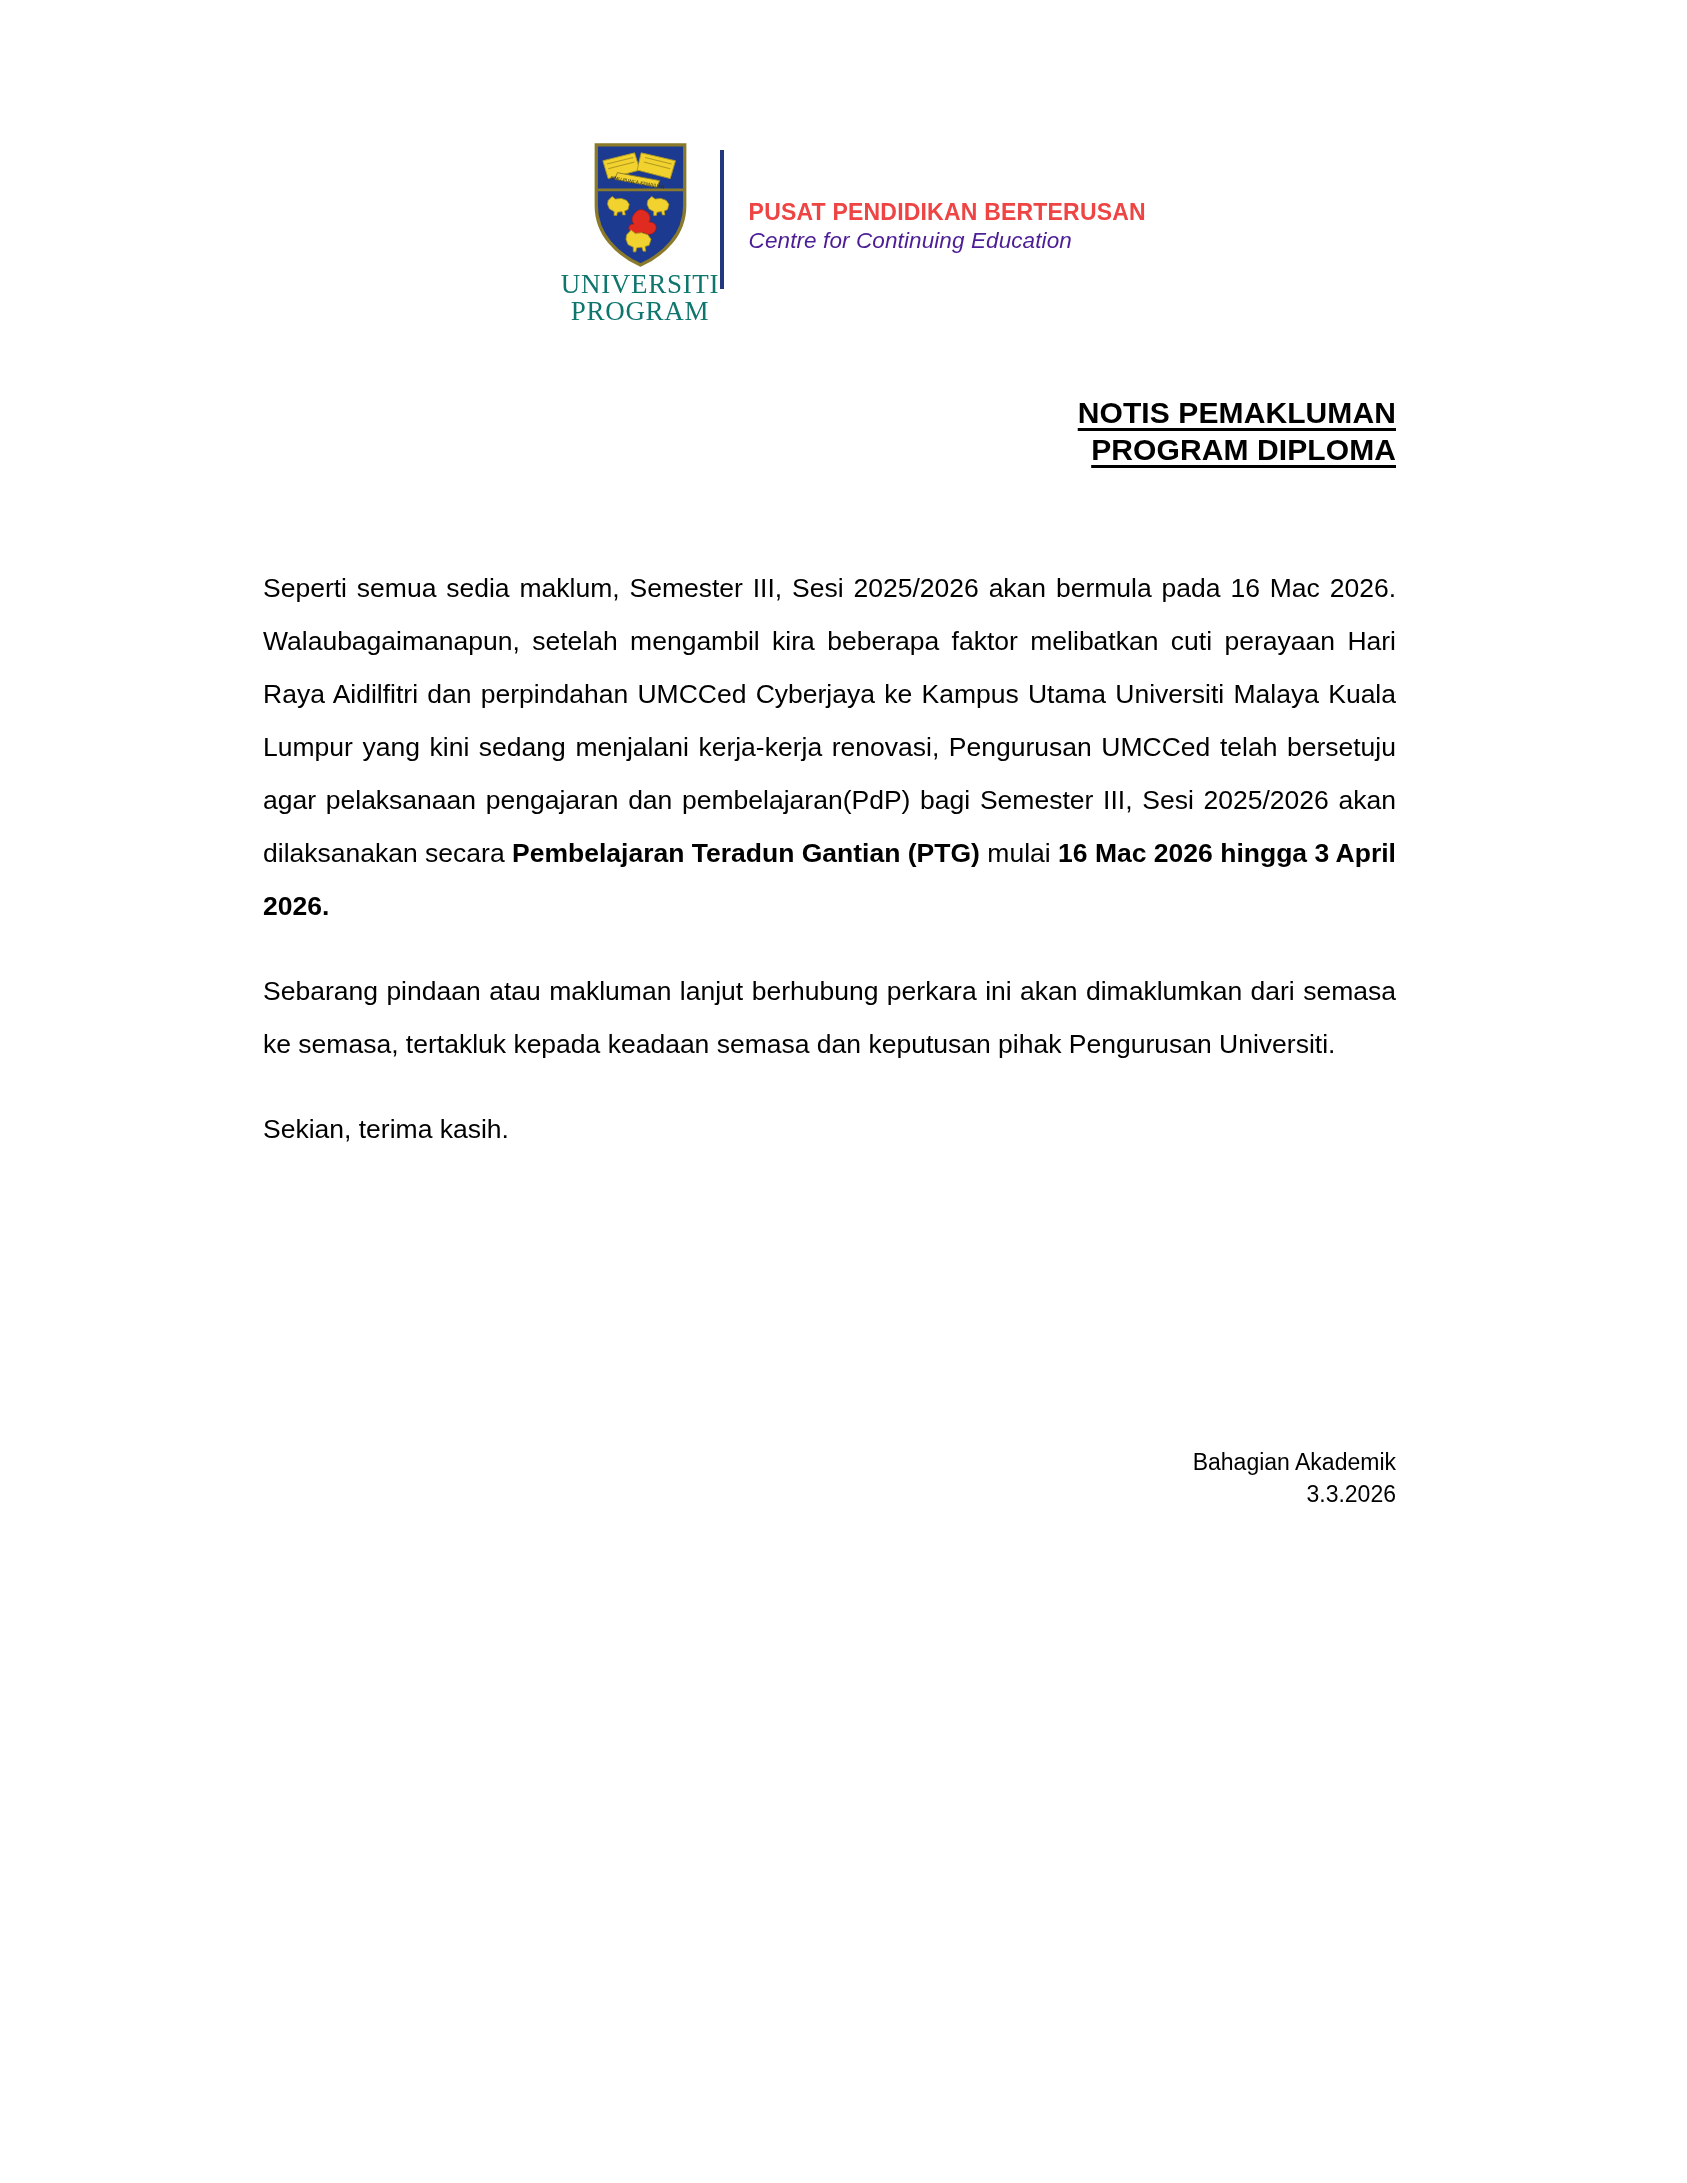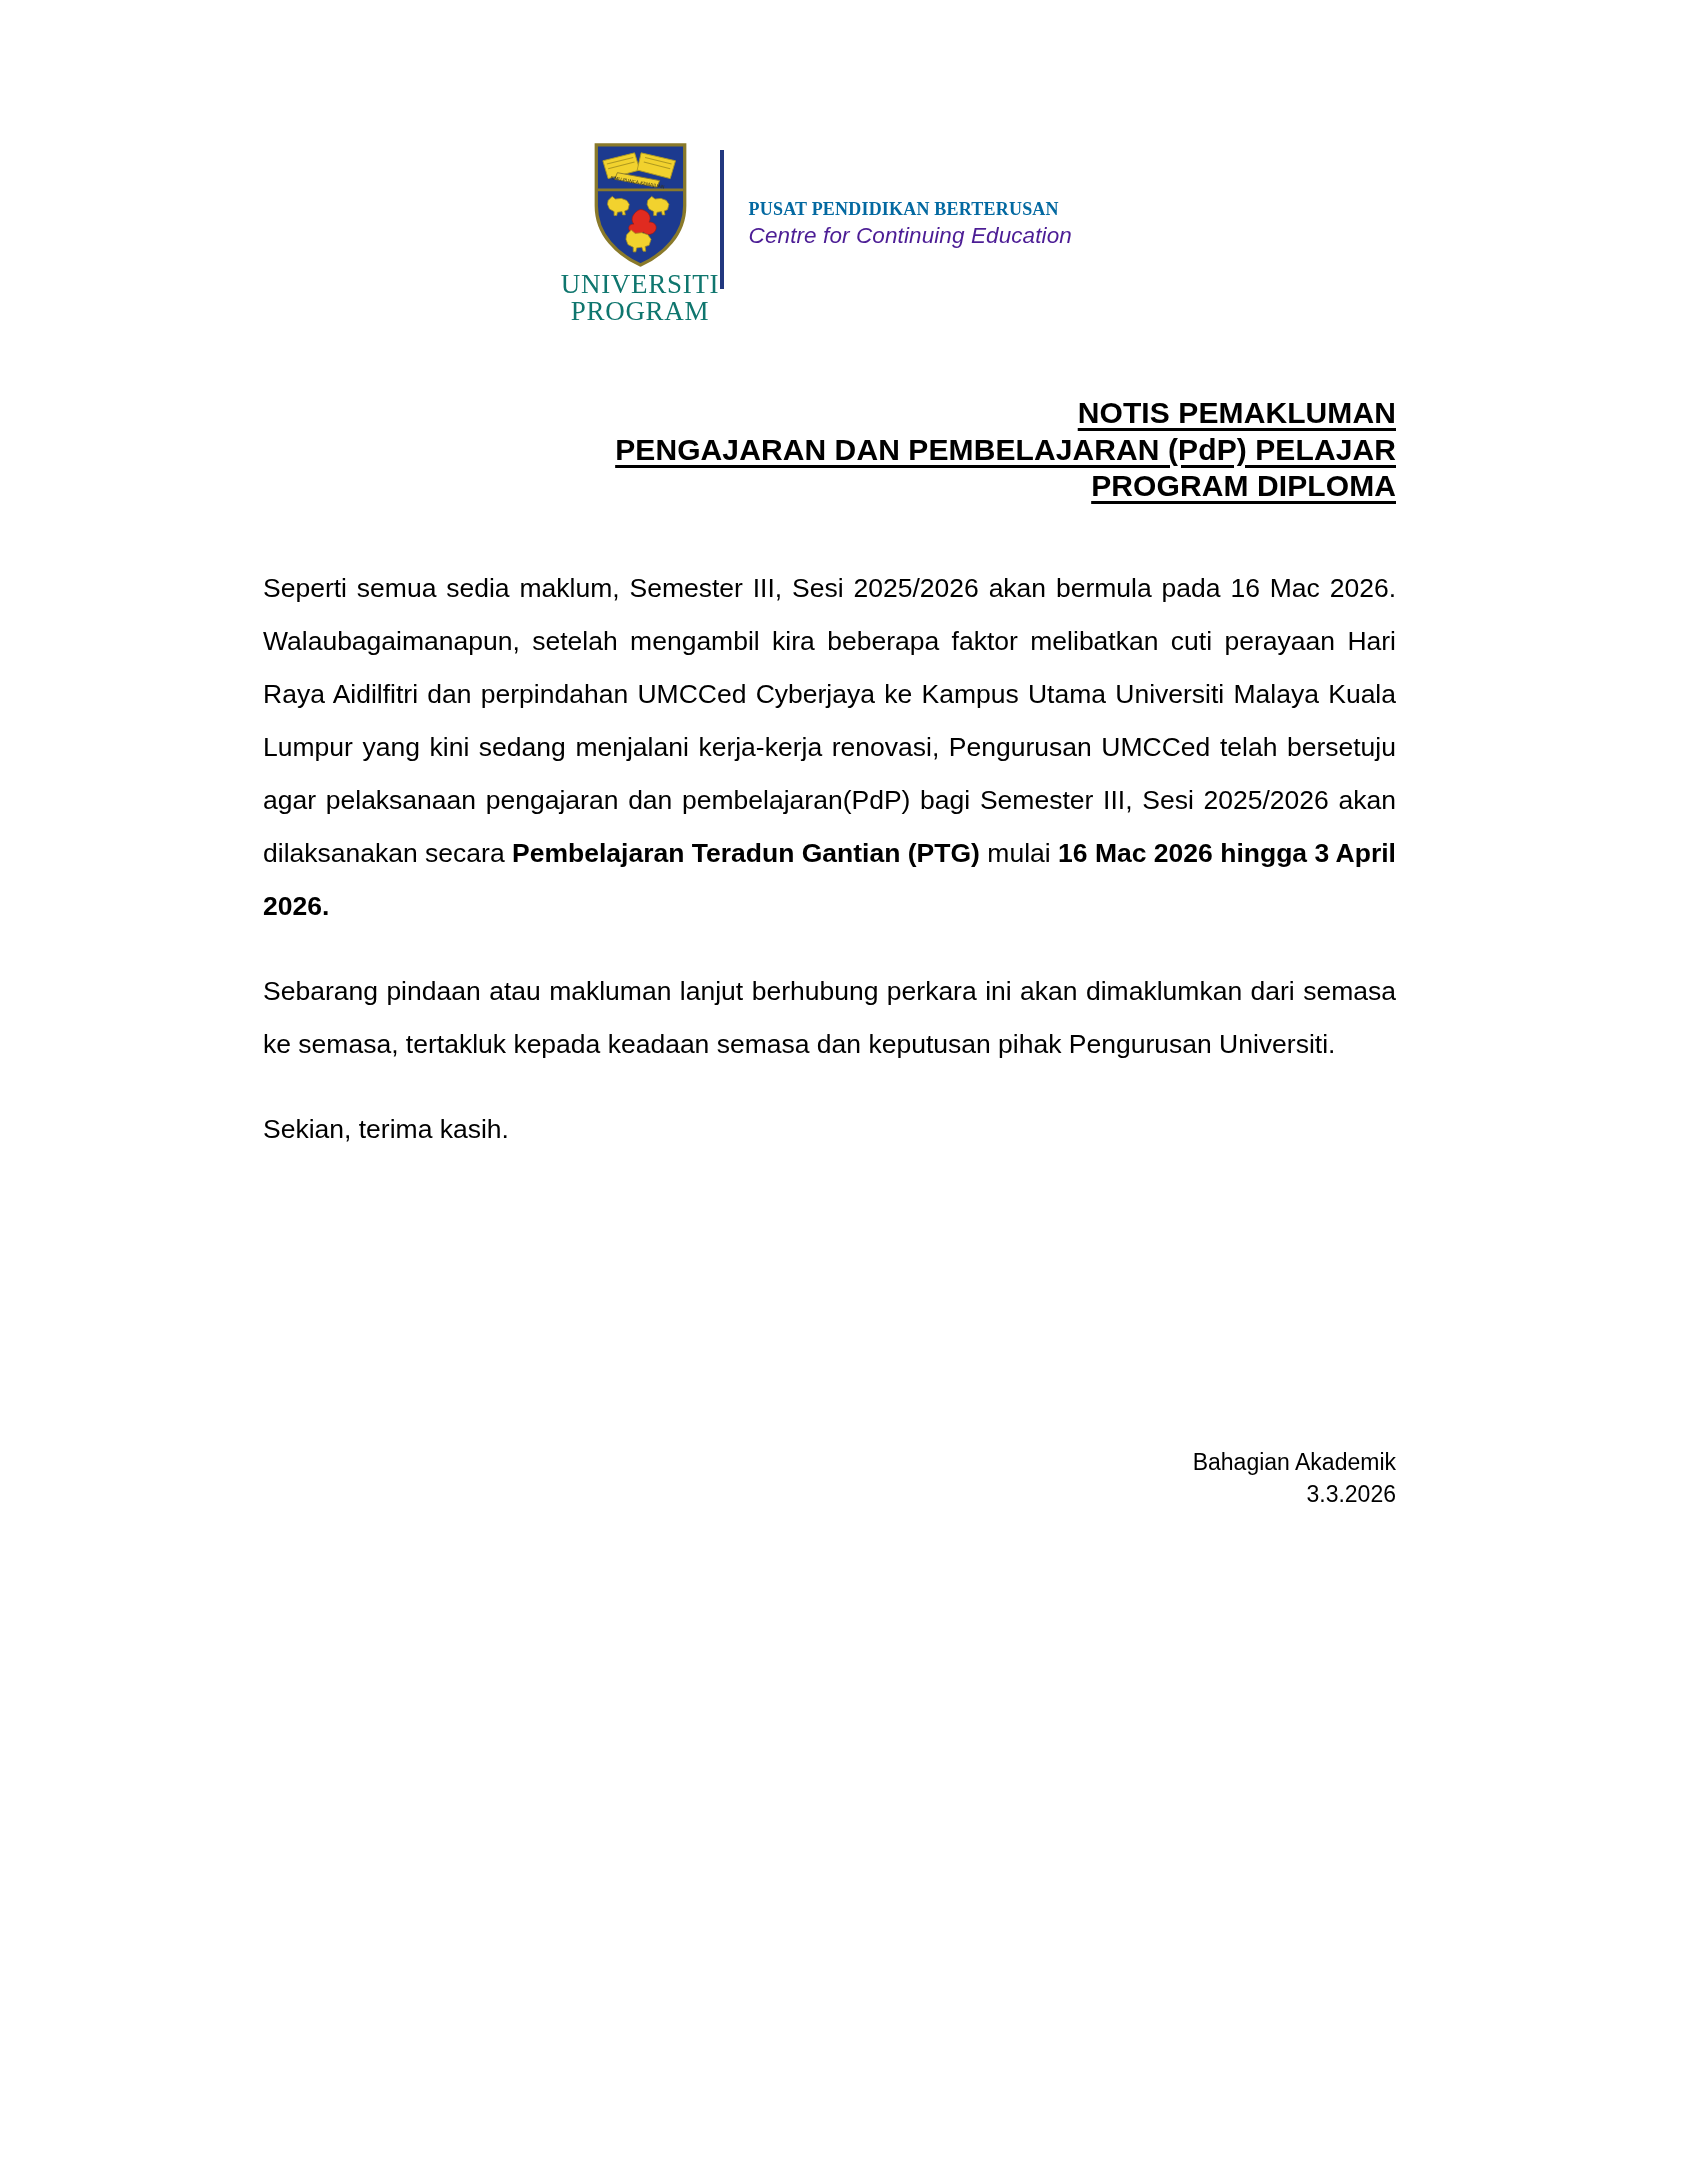--- a/index.html
+++ b/index.html
@@ -67,24 +67,24 @@
     margin-right: 0px;
     align-self: flex-start;
     margin-top: 8px;
   }
 
   .logo-text-block {
     margin-left: 25px;
     padding-top: 57px;
   }
   .logo-line1 {
-    font-family: Liberation Serif, serif;
+    font-family: Liberation Sans, sans-serif;
     font-weight: bold;
-    color: #0369a1;
-    font-size: 18px;
+    color: #ef4444;
+    font-size: 23px;
     letter-spacing: 0.2px;
     white-space: nowrap;
     line-height: 1.15;
   }
   .logo-line2 {
     font-family: "Liberation Sans", sans-serif;
     font-style: italic;
     color: #4c1d95;
     font-size: 22.5px;
     letter-spacing: 0.1px;
@@ -200,23 +200,20 @@
       <div class="logo-line2">Centre for Continuing Education</div>
     </div>
 
   </div>
 
   <div class="title-block">
     <div class="title-line">
       <span class="u">NOTIS PEMAKLUMAN</span>
     </div>
     <div class="title-line">
-      <span class="u">PENGAJARAN DAN PEMBELAJARAN (PdP) PELAJAR</span>
-    </div>
-    <div class="title-line">
       <span class="u">PROGRAM DIPLOMA</span>
     </div>
   </div>
 
   <div class="body-block">
 
     <p class="para"><span>Seperti semua sedia maklum, Semester III, Sesi 2025/2026 akan bermula pada 16 Mac 2026. Walaubagaimanapun, setelah mengambil kira beberapa faktor melibatkan cuti perayaan Hari Raya Aidilfitri dan perpindahan UMCCed Cyberjaya ke Kampus Utama Universiti Malaya Kuala Lumpur yang kini sedang menjalani kerja-kerja renovasi, Pengurusan UMCCed telah bersetuju agar pelaksanaan pengajaran dan pembelajaran(PdP) bagi Semester III, Sesi 2025/2026 akan dilaksanakan secara </span><b>Pembelajaran Teradun Gantian (PTG)</b><span> mulai </span><b>16 Mac 2026 hingga 3 April 2026.</b></p>
 
 
     <p class="para">Sebarang pindaan atau makluman lanjut berhubung perkara ini akan dimaklumkan dari semasa ke semasa, tertakluk kepada keadaan semasa dan keputusan pihak Pengurusan Universiti.</p>

